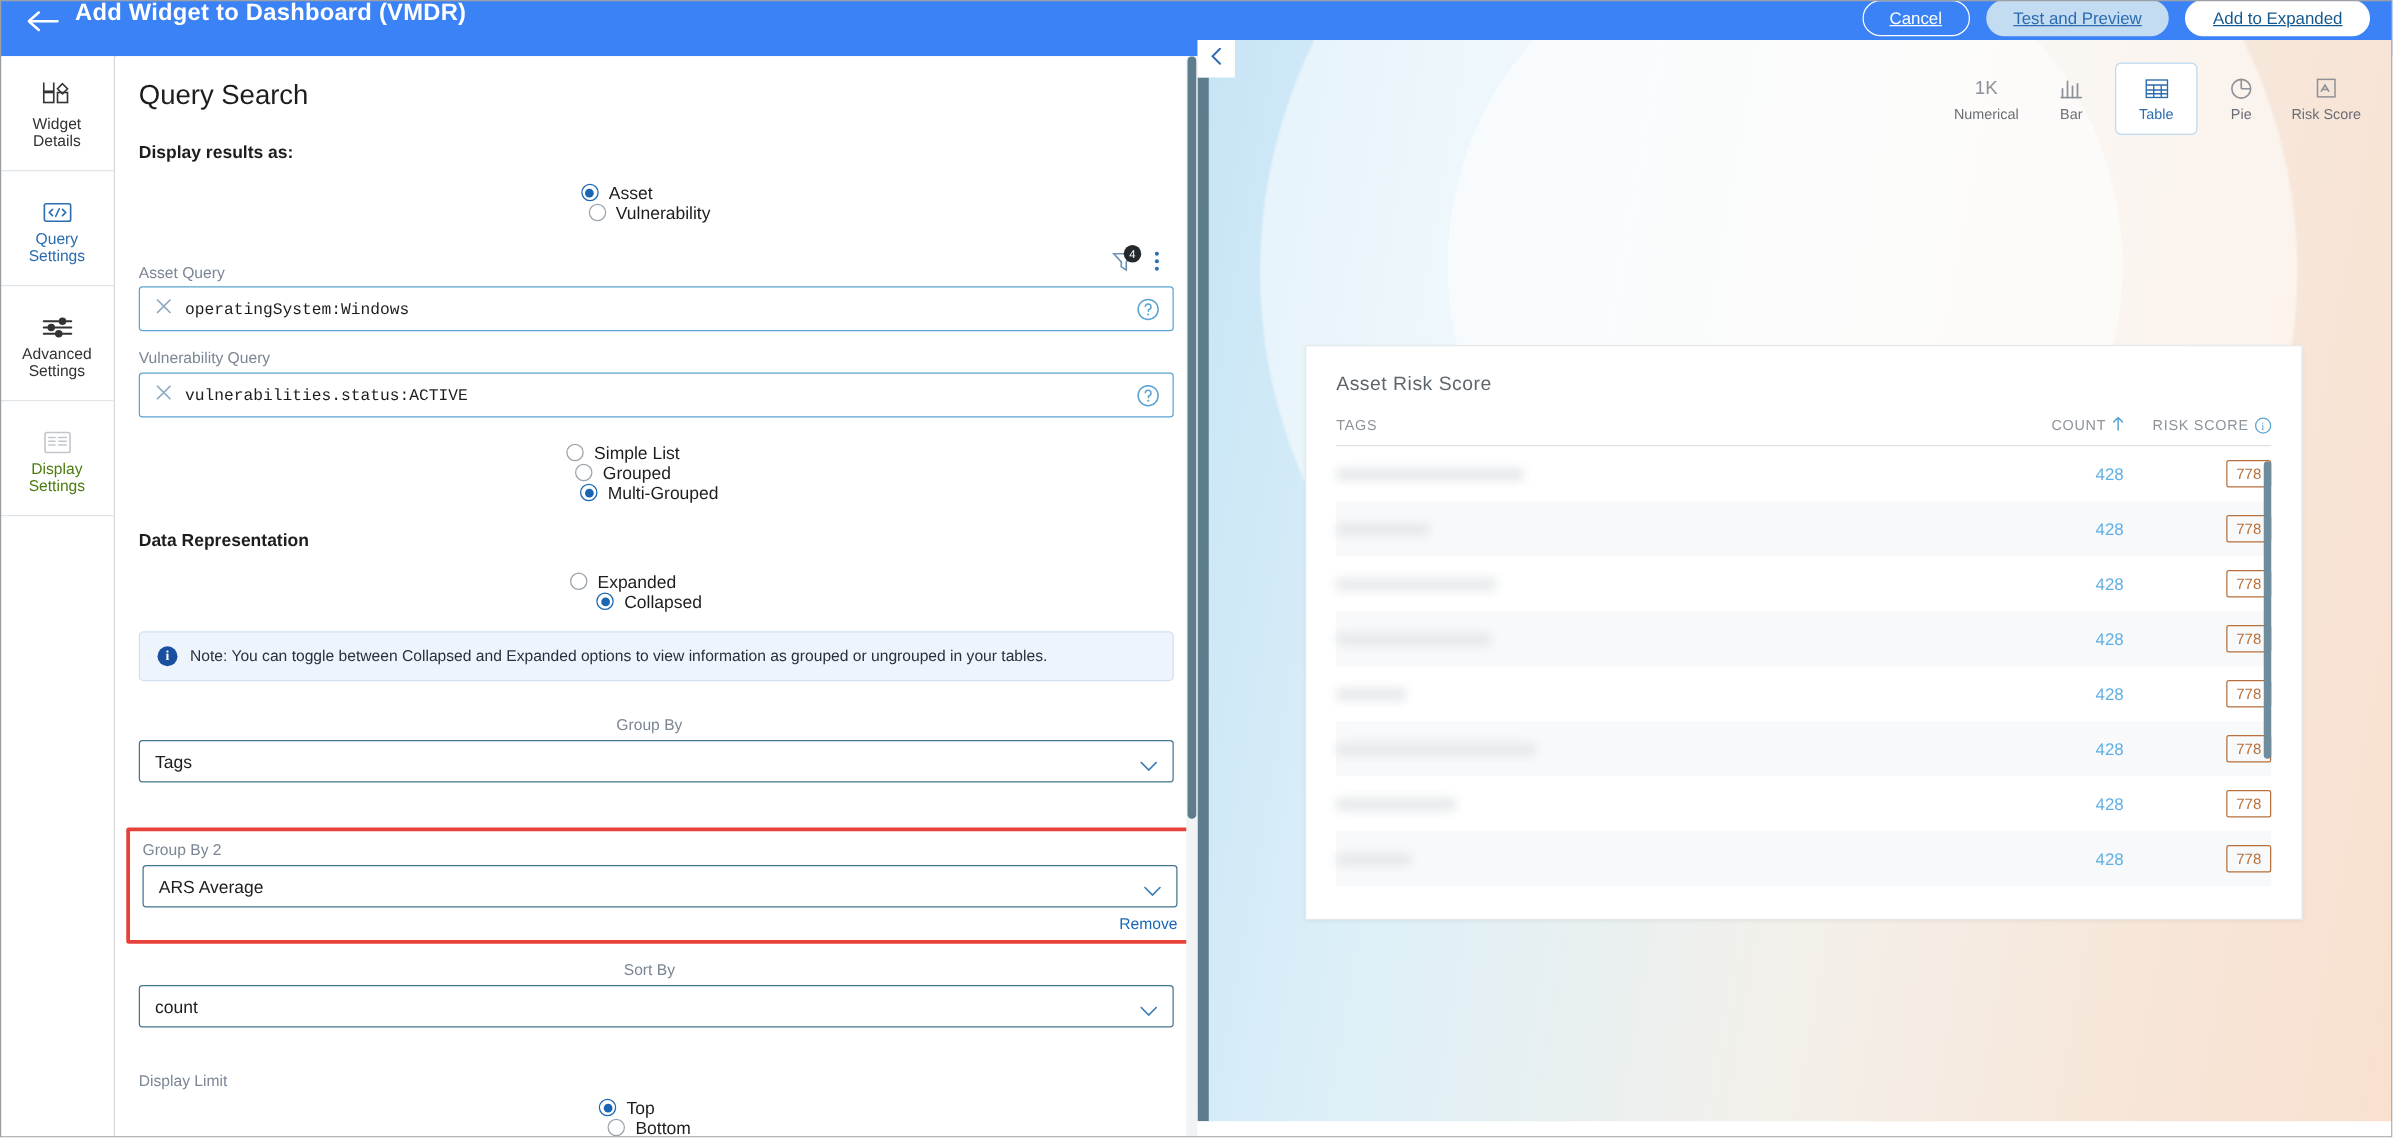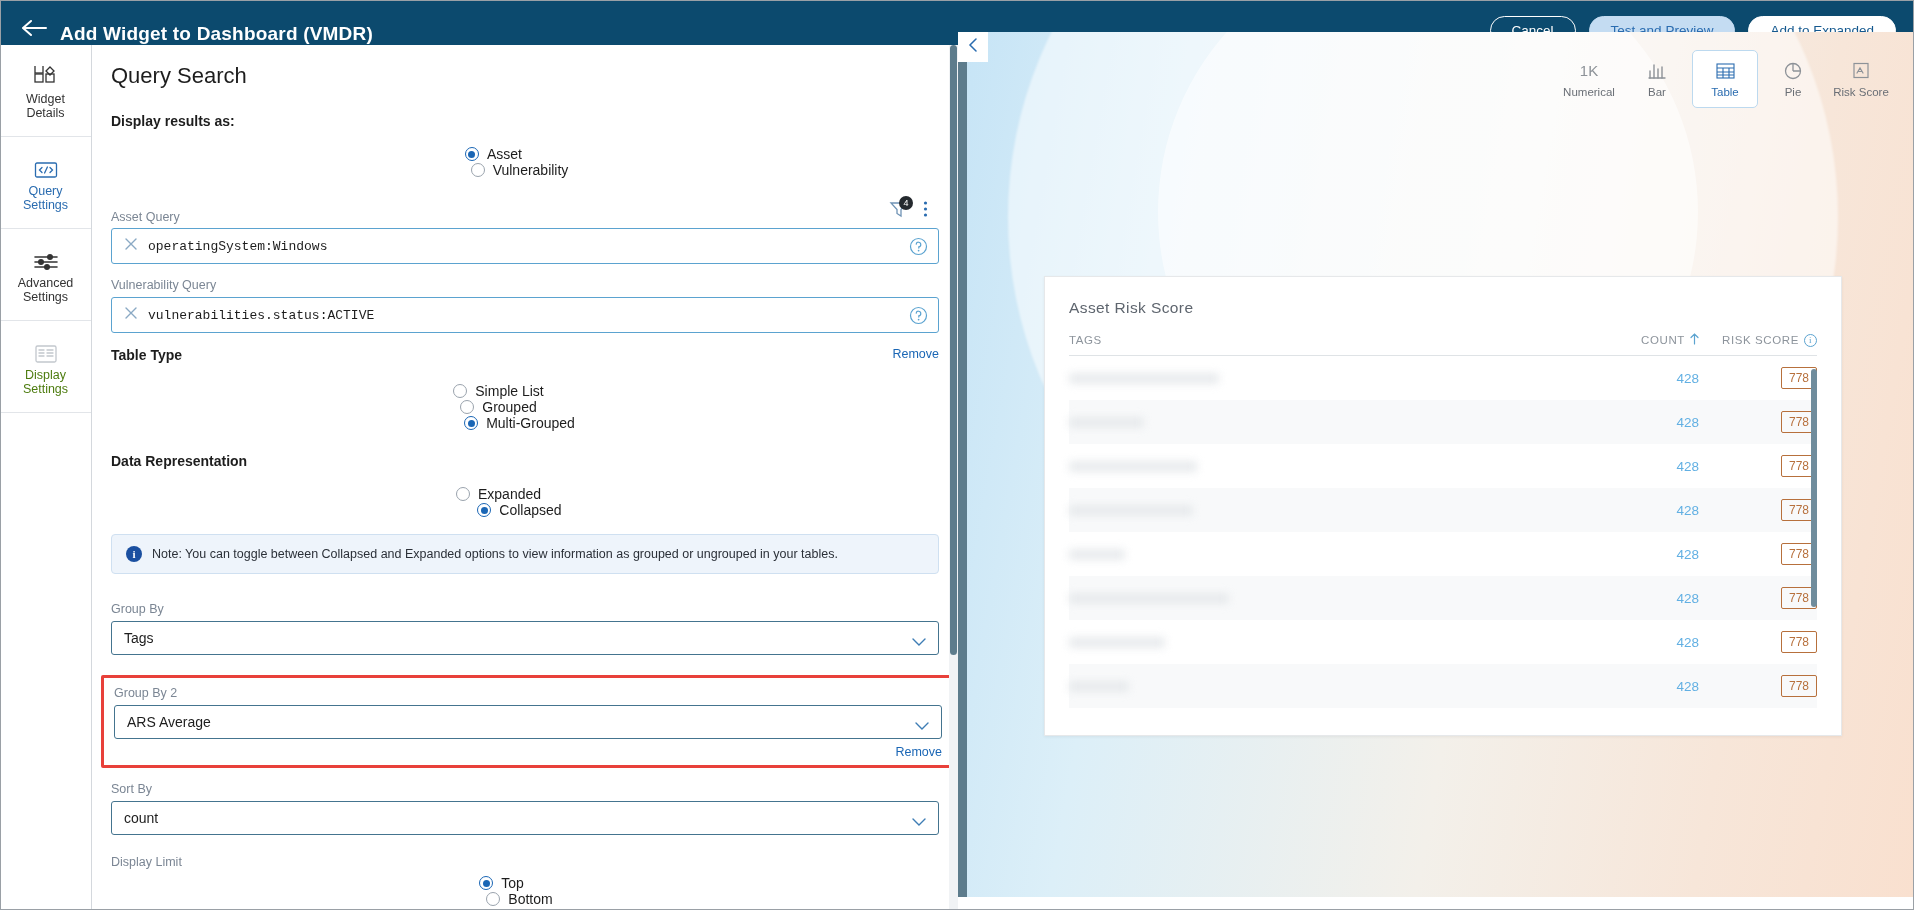--- a/index.html
+++ b/index.html
@@ -7,22 +7,22 @@
     width: 1914px; height: 910px;
     font-family: "Liberation Sans", sans-serif;
     background: #ffffff;
     overflow: hidden;
   }
   body { position: relative; }
 
   
   .topbar {
     position: absolute; left: 0; top: 0; width: 1914px; height: 45px;
-    background: #0c4a6e;
-    display: flex; align-items: flex-end;
+    background: #3b82f6;
+    display: flex; align-items: flex-start;
   }
   .back-arrow {
     margin-left: 18px; width: 34px; height: 34px;
     display: flex; align-items: center; justify-content: center;
     cursor: pointer;
   }
   .topbar-title {
     color: #ffffff; font-size: 19px; font-weight: 600;
     margin-left: 8px; letter-spacing: .2px;
   }
@@ -107,21 +107,21 @@
   }
 
   .select {
     position: relative; width: 828px; height: 34px;
     border: 1px solid #44748f; border-radius: 3px; background: #fff;
     display: flex; align-items: center; padding: 0 12px;
     font-size: 14px; color: #1d1d1d; cursor: pointer;
   }
   .chev-down { position: absolute; right: 12px; top: 12px; }
 
-  .group-block { margin-bottom: 20px; }
+  .group-block { margin-bottom: 36px; text-align: center; }
   .highlight-box {
     border: 3px solid #e8403a; border-radius: 2px;
     padding: 8px 10px 6px 10px; margin: 0 0 14px -10px; width: 852px;
   }
 
   .pill-row { display: flex; gap: 8px; margin-top: 10px; }
   .pill {
     min-width: 31px; height: 38px; border-radius: 11px; border: 2px solid #f9a8d4;
     background: #fff; color: #1a66b5; font-size: 11.5px;
     display: flex; align-items: center; justify-content: center; padding: 0 9px; cursor: pointer;
@@ -364,24 +364,20 @@
       <span class="q-text">vulnerabilities.status:ACTIVE</span>
       <span class="help-icon">
         <svg width="19" height="19" viewBox="0 0 19 19" fill="none" stroke="#5ba3d0" stroke-width="1.2">
           <circle cx="9.5" cy="9.5" r="8"></circle>
           <path d="M7.2 7.2 a2.3 2.3 0 1 1 2.6 2.6 v1.3" stroke-linecap="round"></path>
           <circle cx="9.6" cy="13.6" r=".85" fill="#5ba3d0" stroke="none"></circle>
           </svg>
       </span>
     </div>
 
-    <div style="display:flex;align-items:flex-start;width:828px;margin-top:8px">
-      <div class="section-label" style="margin-bottom:0">Table Type</div>
-      <div class="remove-link" style="width:auto;margin-left:auto">Remove</div>
-    </div>
 
     <div class="radio-row" style="margin-top:20px">
       <div class="radio-opt" style="margin-right:42px">
         <span class="radio"></span>
         <span class="radio-label">Simple List</span>
       </div>
       <div class="radio-opt" style="margin-right:42px">
         <span class="radio"></span>
         <span class="radio-label">Grouped</span>
       </div>

